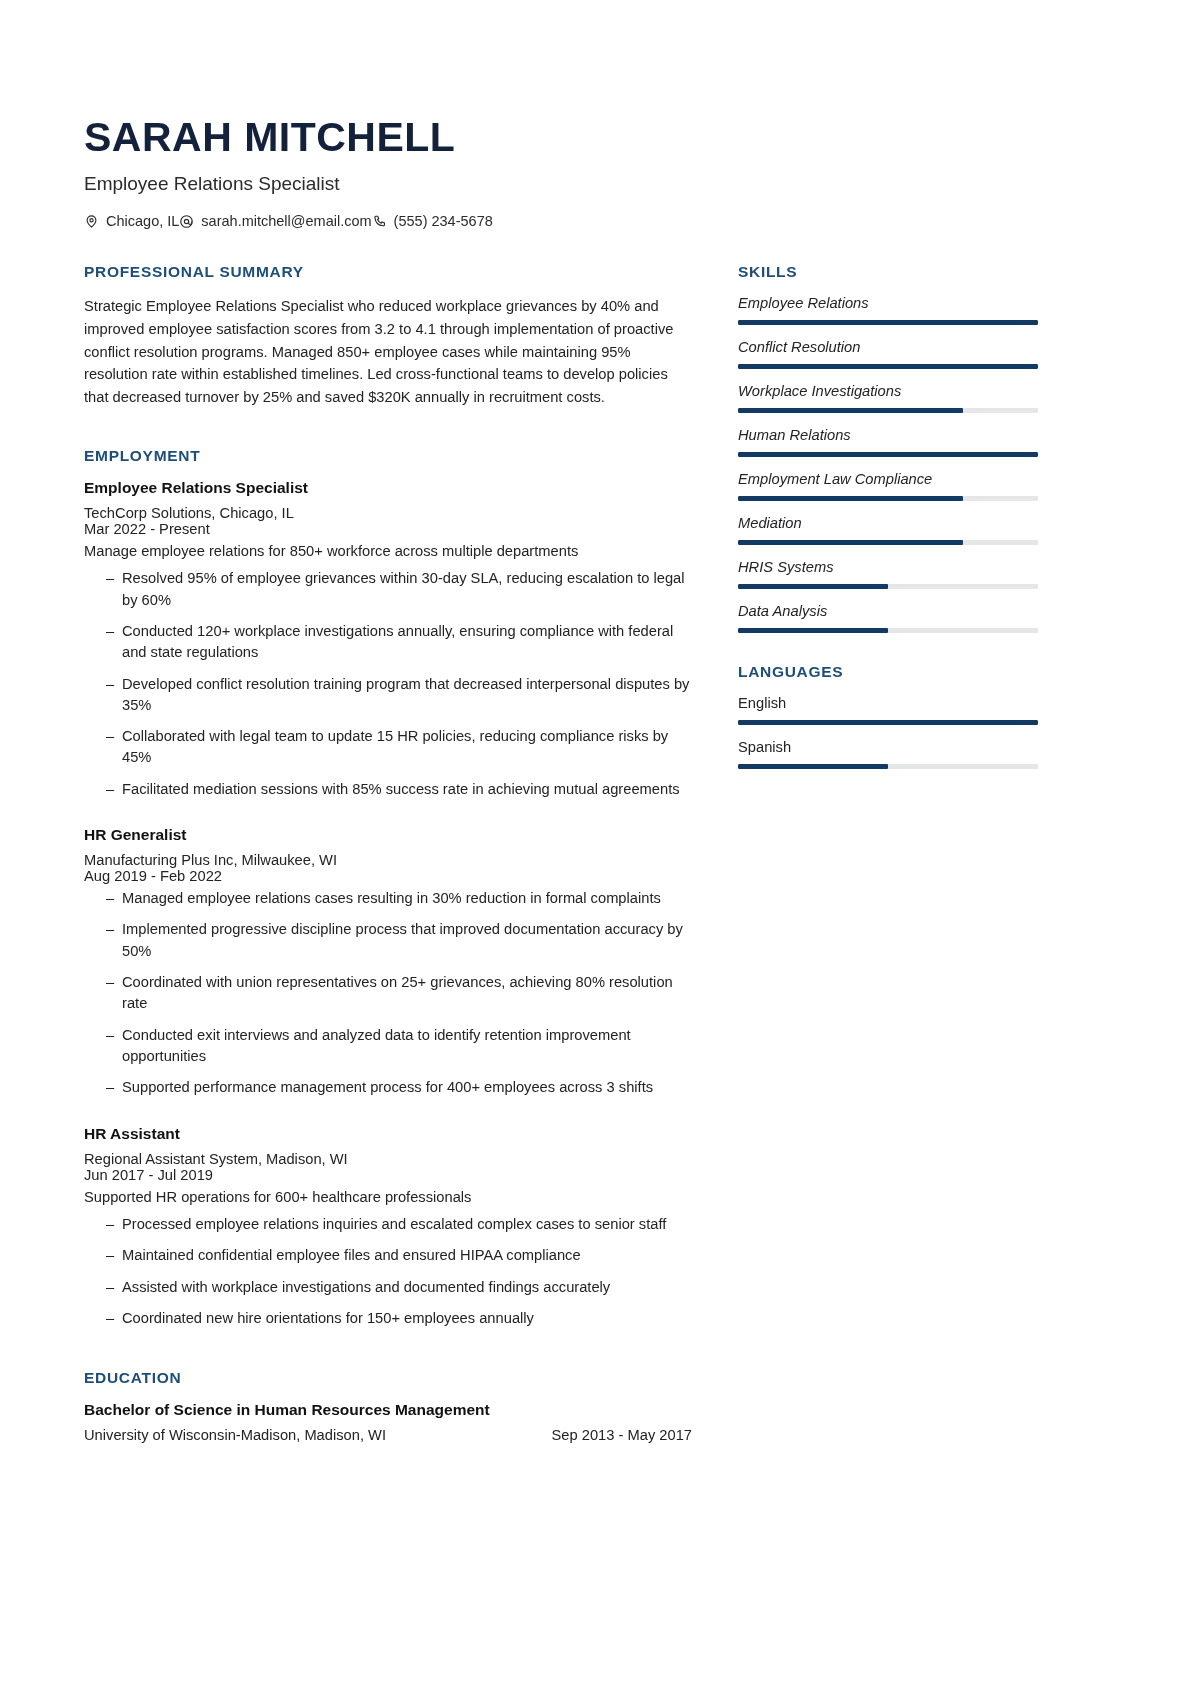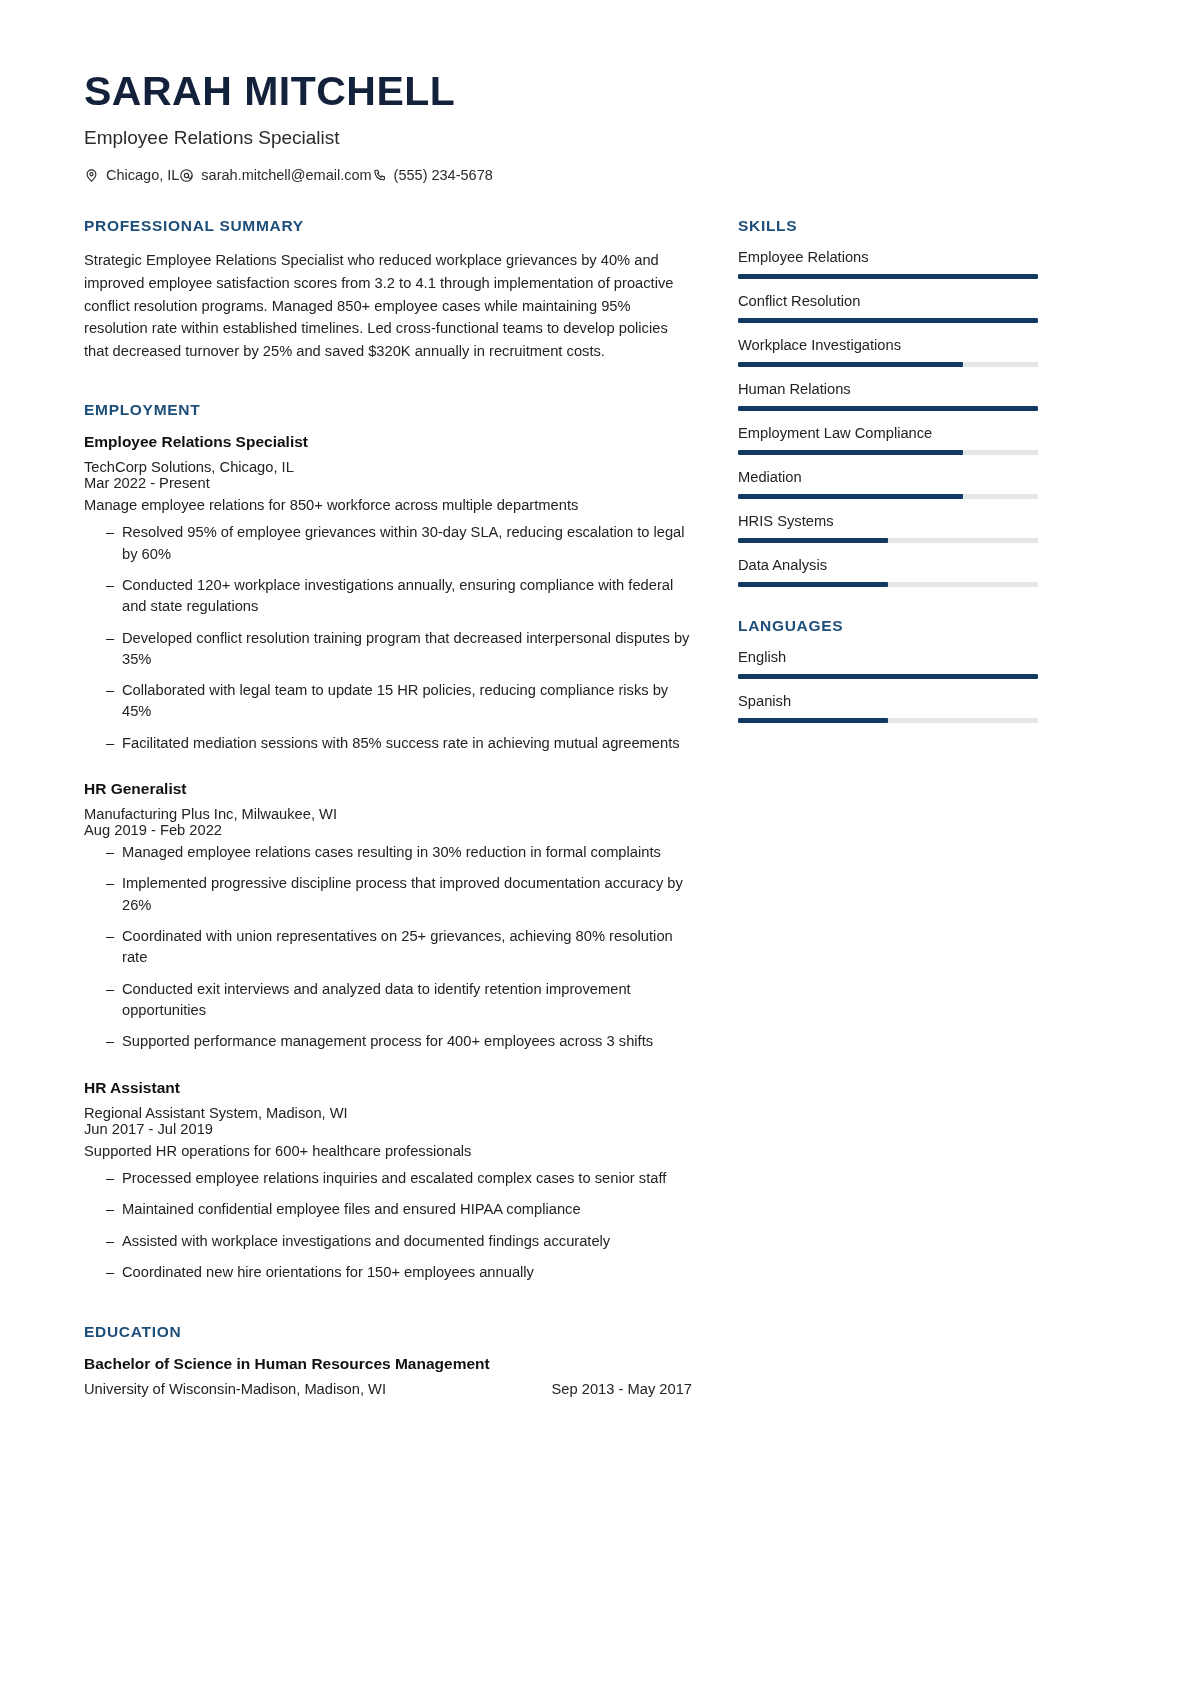--- a/index.html
+++ b/index.html
@@ -11,21 +11,21 @@
   body {
     width: 1200px;
     height: 1697px;
     font-family: "Liberation Sans", sans-serif;
     color: #1c1c1c;
     position: relative;
   }
   .page {
     width: 1200px;
     height: 1697px;
-    padding: 70px 84px 0 84px;
+    padding: 116px 84px 0 84px;
     position: relative;
   }
 
   
   .name {
     font-size: 41px;
     font-weight: bold;
     letter-spacing: 0.5px;
     color: #14213b;
     margin: 0 0 14px 0;
@@ -139,20 +139,21 @@
     font-size: 14.7px;
     color: #232323;
   }
 
   
   .skill { margin-bottom: 14px; }
   .skill-label {
     font-size: 14.7px;
     color: #232323;
     margin-bottom: 9px;
+    font-style: italic;
   }
   .bar-track {
     height: 5px;
     width: 100%;
     background: #e4e6e8;
     border-radius: 1px;
     overflow: hidden;
   }
   .bar-fill {
     height: 5px;
@@ -235,21 +236,21 @@
         </div>
 
         <div class="job">
           <div class="job-role">HR Generalist</div>
           <div class="job-meta">
             <span class="job-company">Manufacturing Plus Inc, Milwaukee, WI</span>
             <span class="job-dates">Aug 2019 - Feb 2022</span>
           </div>
           <ul class="bullets">
             <li>Managed employee relations cases resulting in 30% reduction in formal complaints</li>
-            <li>Implemented progressive discipline process that improved documentation accuracy by 26%</li>
+            <li>Implemented progressive discipline process that improved documentation accuracy by 50%</li>
             <li>Coordinated with union representatives on 25+ grievances, achieving 80% resolution rate</li>
             <li>Conducted exit interviews and analyzed data to identify retention improvement opportunities</li>
             <li>Supported performance management process for 400+ employees across 3 shifts</li>
           </ul>
         </div>
 
         <div class="job">
           <div class="job-role">HR Assistant</div>
           <div class="job-meta">
             <span class="job-company">Regional Assistant System, Madison, WI</span>

